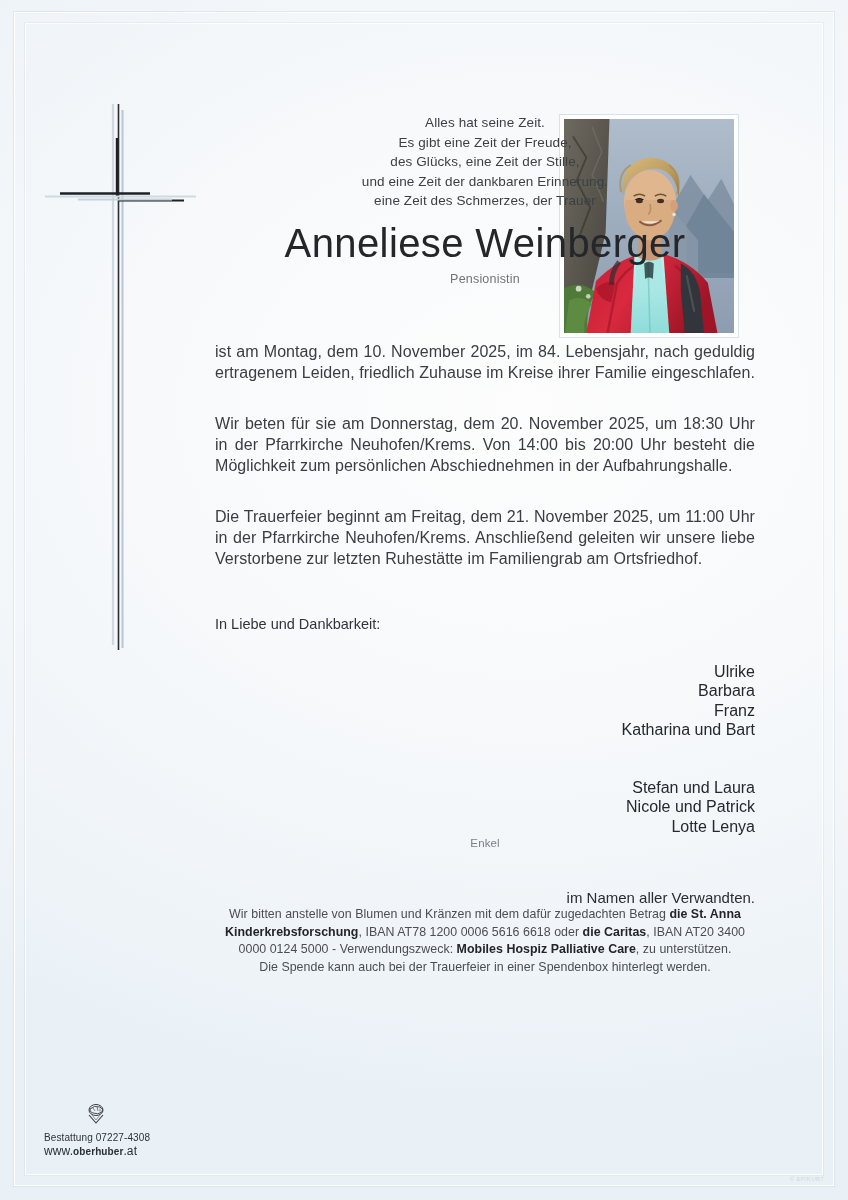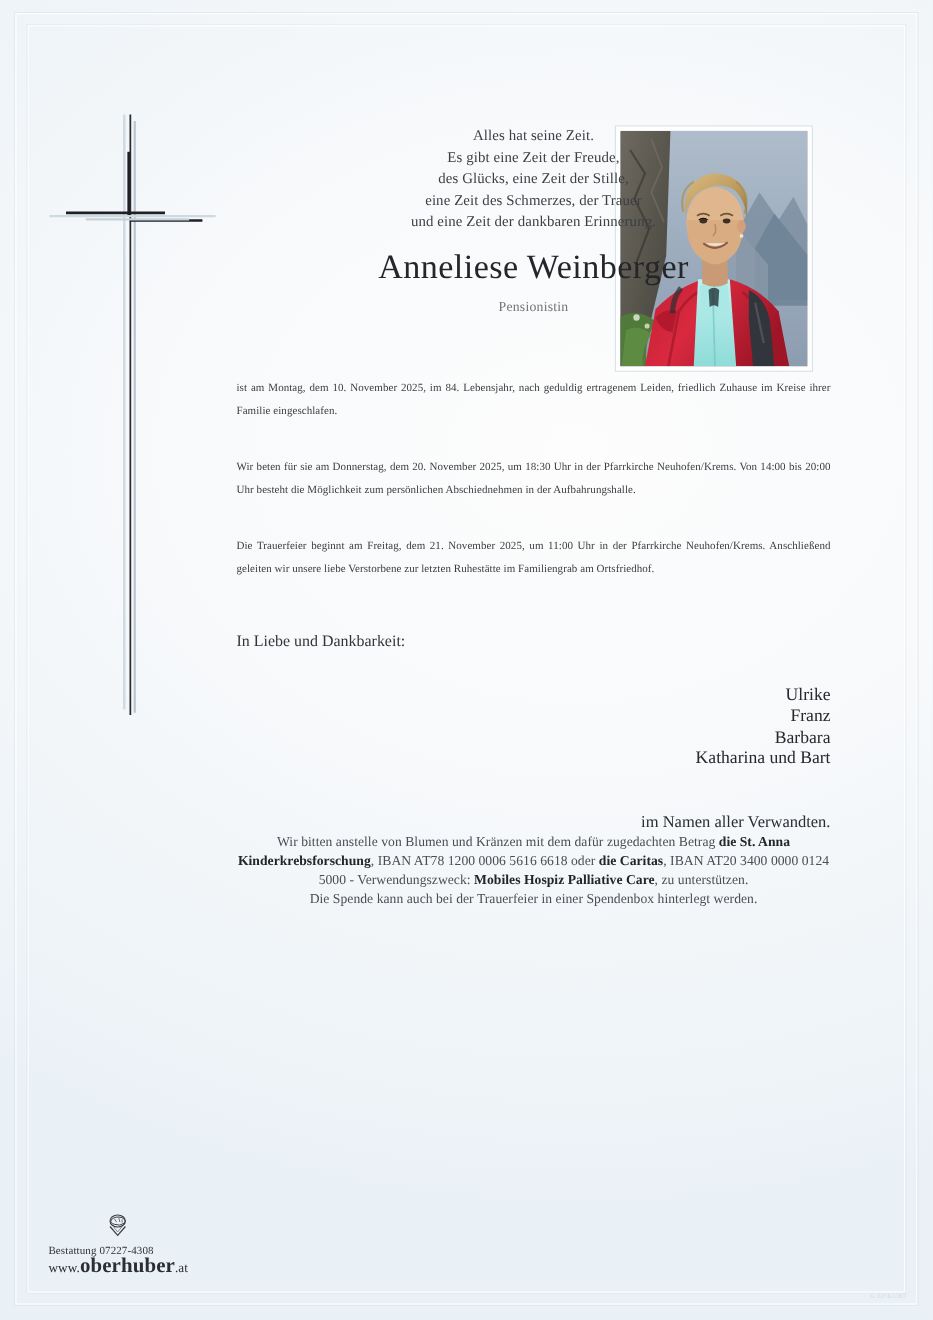--- a/index.html
+++ b/index.html
@@ -11,21 +11,20 @@
     background: #eef3f7;
     overflow: hidden;
   }
 
   .page {
     position: relative;
     width: 848px;
     height: 1200px;
     background:
       radial-gradient(ellipse 900px 700px at 62% 34%, #fdfdfd 0%, #f7f9fb 45%, #eaf1f6 100%);
-    font-family: Liberation Serif, serif;
   }
 
   
   .frame-outer {
     position: absolute;
     left: 14px; top: 12px; right: 14px; bottom: 14px;
     border: 1px solid rgba(255,255,255,0.95);
     box-shadow: 0 0 0 1px rgba(200,214,224,0.45);
     pointer-events: none;
   }
@@ -81,39 +80,39 @@
     margin-top: 24px;
     text-align: center;
     font-size: 14px;
     color: #5d6165;
     letter-spacing: 0.2px;
   }
 
   .name {
     margin-top: 13px;
     text-align: center;
-    font-size: 31px;
+    font-size: 40px;
     font-weight: 300;
     color: #24262a;
     letter-spacing: 0.4px;
     line-height: 38px;
   }
 
   .occupation {
     margin-top: 10px;
     text-align: center;
     font-size: 12.5px;
     color: #70757a;
     letter-spacing: 0.2px;
   }
 
   .para {
     text-align: justify;
     text-justify: inter-word;
-    font-size: 10px;
+    font-size: 16px;
     line-height: 21px;
     color: #3a3d42;
     letter-spacing: 0.05px;
   }
   .para.p1 { margin-top: 55px; }
   .para.p2 { margin-top: 30px; }
   .para.p3 { margin-top: 30px; }
 
   .thanks-head {
     margin-top: 47px;
@@ -160,21 +159,21 @@
     bottom: 42px;
     display: flex;
     align-items: center;
     gap: 6px;
     flex-direction: column;
   }
   .footer .logo { width: 24px; height: 24px; flex: 0 0 24px; }
   .footer .lines { line-height: 12.5px; }
   .footer .l1 { font-size: 10px; color: #2f3236; letter-spacing: 0.1px; }
   .footer .l2 { font-size: 12px; color: #2b2e32; letter-spacing: 0.1px; }
-  .footer .l2 .big { font-size: 19px; font-weight: 700; }
+  .footer .l2 .big { font-size: 10px; font-weight: 700; }
 
   .corner-mark {
     position: absolute;
     right: 24px;
     bottom: 18px;
     font-size: 6px;
     color: #cdd9e2;
     letter-spacing: 0.3px;
   }
 </style>
@@ -287,40 +286,46 @@
       </svg>
     </div>
   </div>
 
   <div class="content">
 
     <div class="verse">
       <span class="ln">Alles hat seine Zeit.</span>
       <span class="ln">Es gibt eine Zeit der Freude,</span>
       <span class="ln">des Glücks, eine Zeit der Stille,</span>
+      <span class="ln">und eine Zeit der dankbaren Erinnerung.</span>
       <span class="ln">eine Zeit des Schmerzes, der Trauer</span>
-      <span class="ln">und eine Zeit der dankbaren Erinnerung.</span>
     </div>
 
     <div class="name">Anneliese Weinberger</div>
     <div class="occupation">Pensionistin</div>
 
     <p class="para p1">ist am Montag, dem 10. November 2025, im 84. Lebensjahr, nach geduldig ertragenem Leiden, friedlich Zuhause im Kreise ihrer Familie eingeschlafen.</p>
     <p class="para p2">Wir beten für sie am Donnerstag, dem 20. November 2025, um 18:30 Uhr in der Pfarrkirche Neuhofen/Krems. Von 14:00 bis 20:00 Uhr besteht die Möglichkeit zum persönlichen Abschiednehmen in der Aufbahrungshalle.</p>
     <p class="para p3">Die Trauerfeier beginnt am Freitag, dem 21. November 2025, um 11:00 Uhr in der Pfarrkirche Neuhofen/Krems. Anschließend geleiten wir unsere liebe Verstorbene zur letzten Ruhestätte im Familiengrab am Ortsfriedhof.</p>
 
     <div class="thanks-head">In Liebe und Dankbarkeit:</div>
 
     <div class="group children">
       <div class="person">Ulrike</div>
+      <div class="person">Barbara</div>
       <div class="person">Franz</div>
-      <div class="person">Barbara</div>
       <div class="person">Katharina und Bart</div>
     </div>
 
+    <div class="group grandchildren">
+      <div class="person">Stefan und Laura</div>
+      <div class="person">Nicole und Patrick</div>
+      <div class="person">Lotte Lenya</div>
+      <div class="role">Enkel</div>
+    </div>
 
     <div class="relatives">im Namen aller Verwandten.</div>
 
     <div class="donation">
       <span>Wir bitten anstelle von Blumen und Kränzen mit dem dafür zugedachten Betrag </span><b>die St. Anna Kinderkrebsforschung</b><span>, IBAN AT78 1200 0006 5616 6618 oder </span><b>die Caritas</b><span>, IBAN AT20 3400 0000 0124 5000 - Verwendungszweck: </span><b>Mobiles Hospiz Palliative Care</b><span>, zu unterstützen.</span>
       <div>Die Spende kann auch bei der Trauerfeier in einer Spendenbox hinterlegt werden.</div>
     </div>
 
   </div>
 

